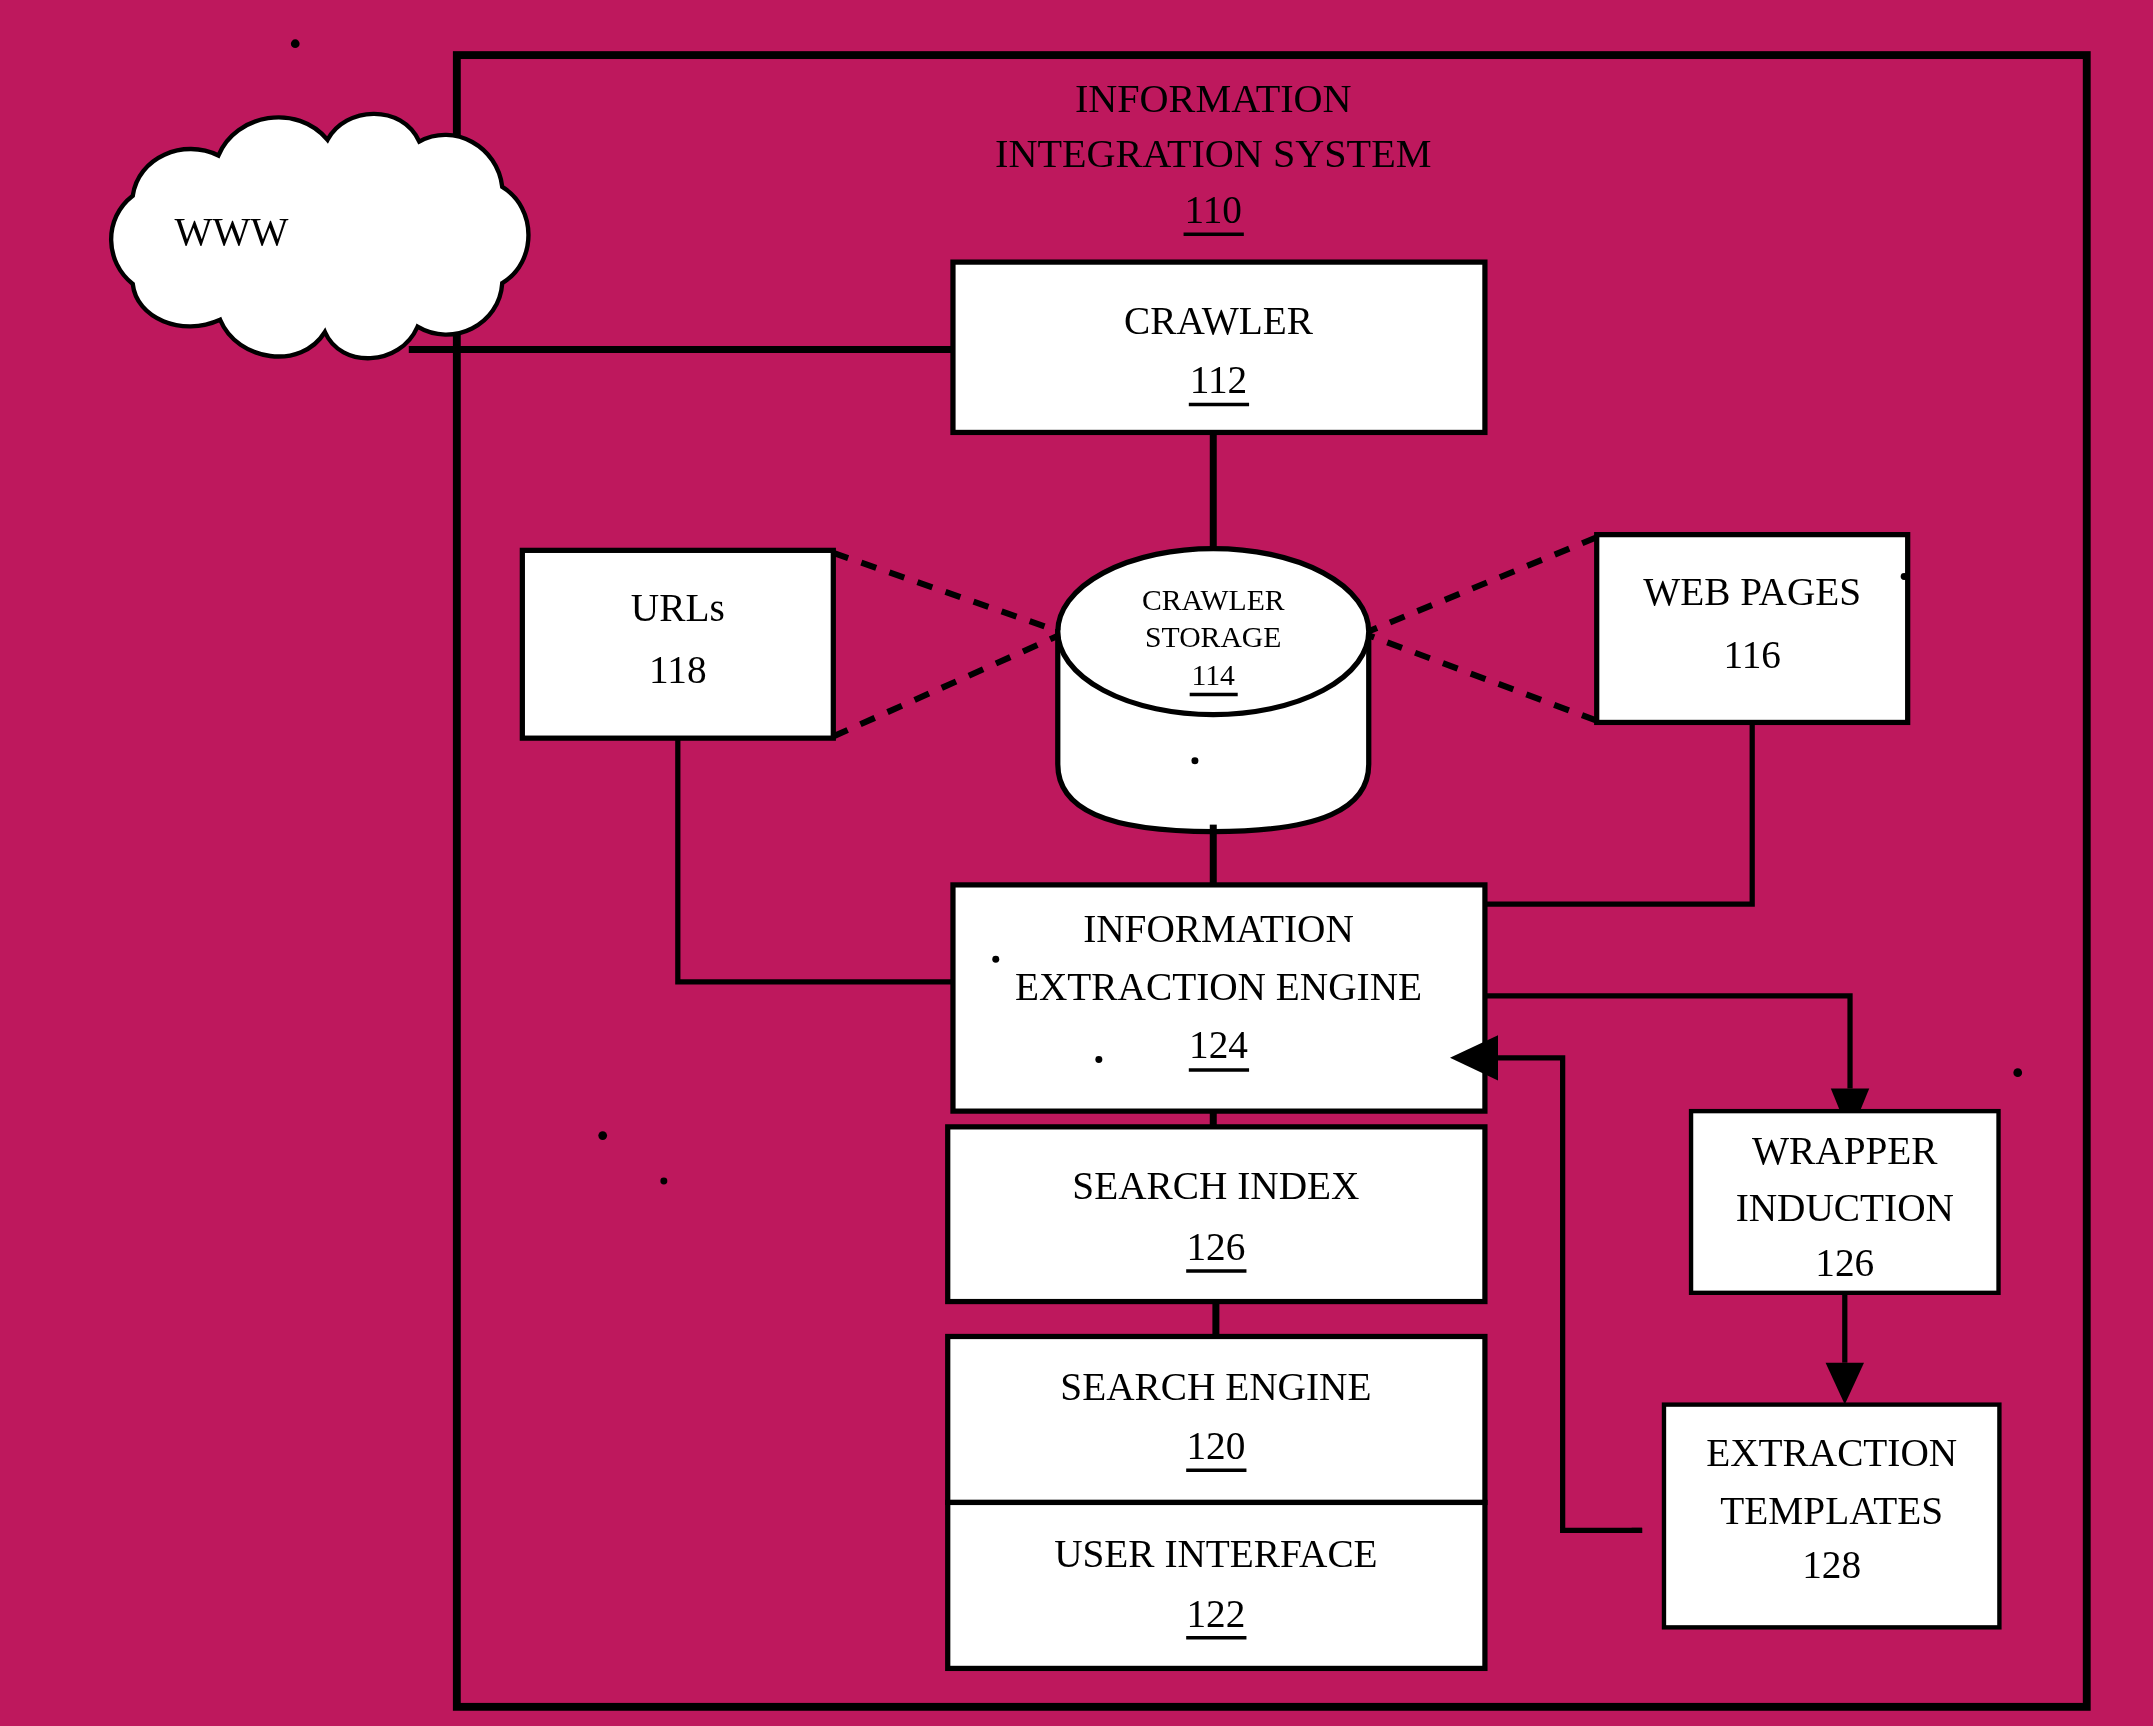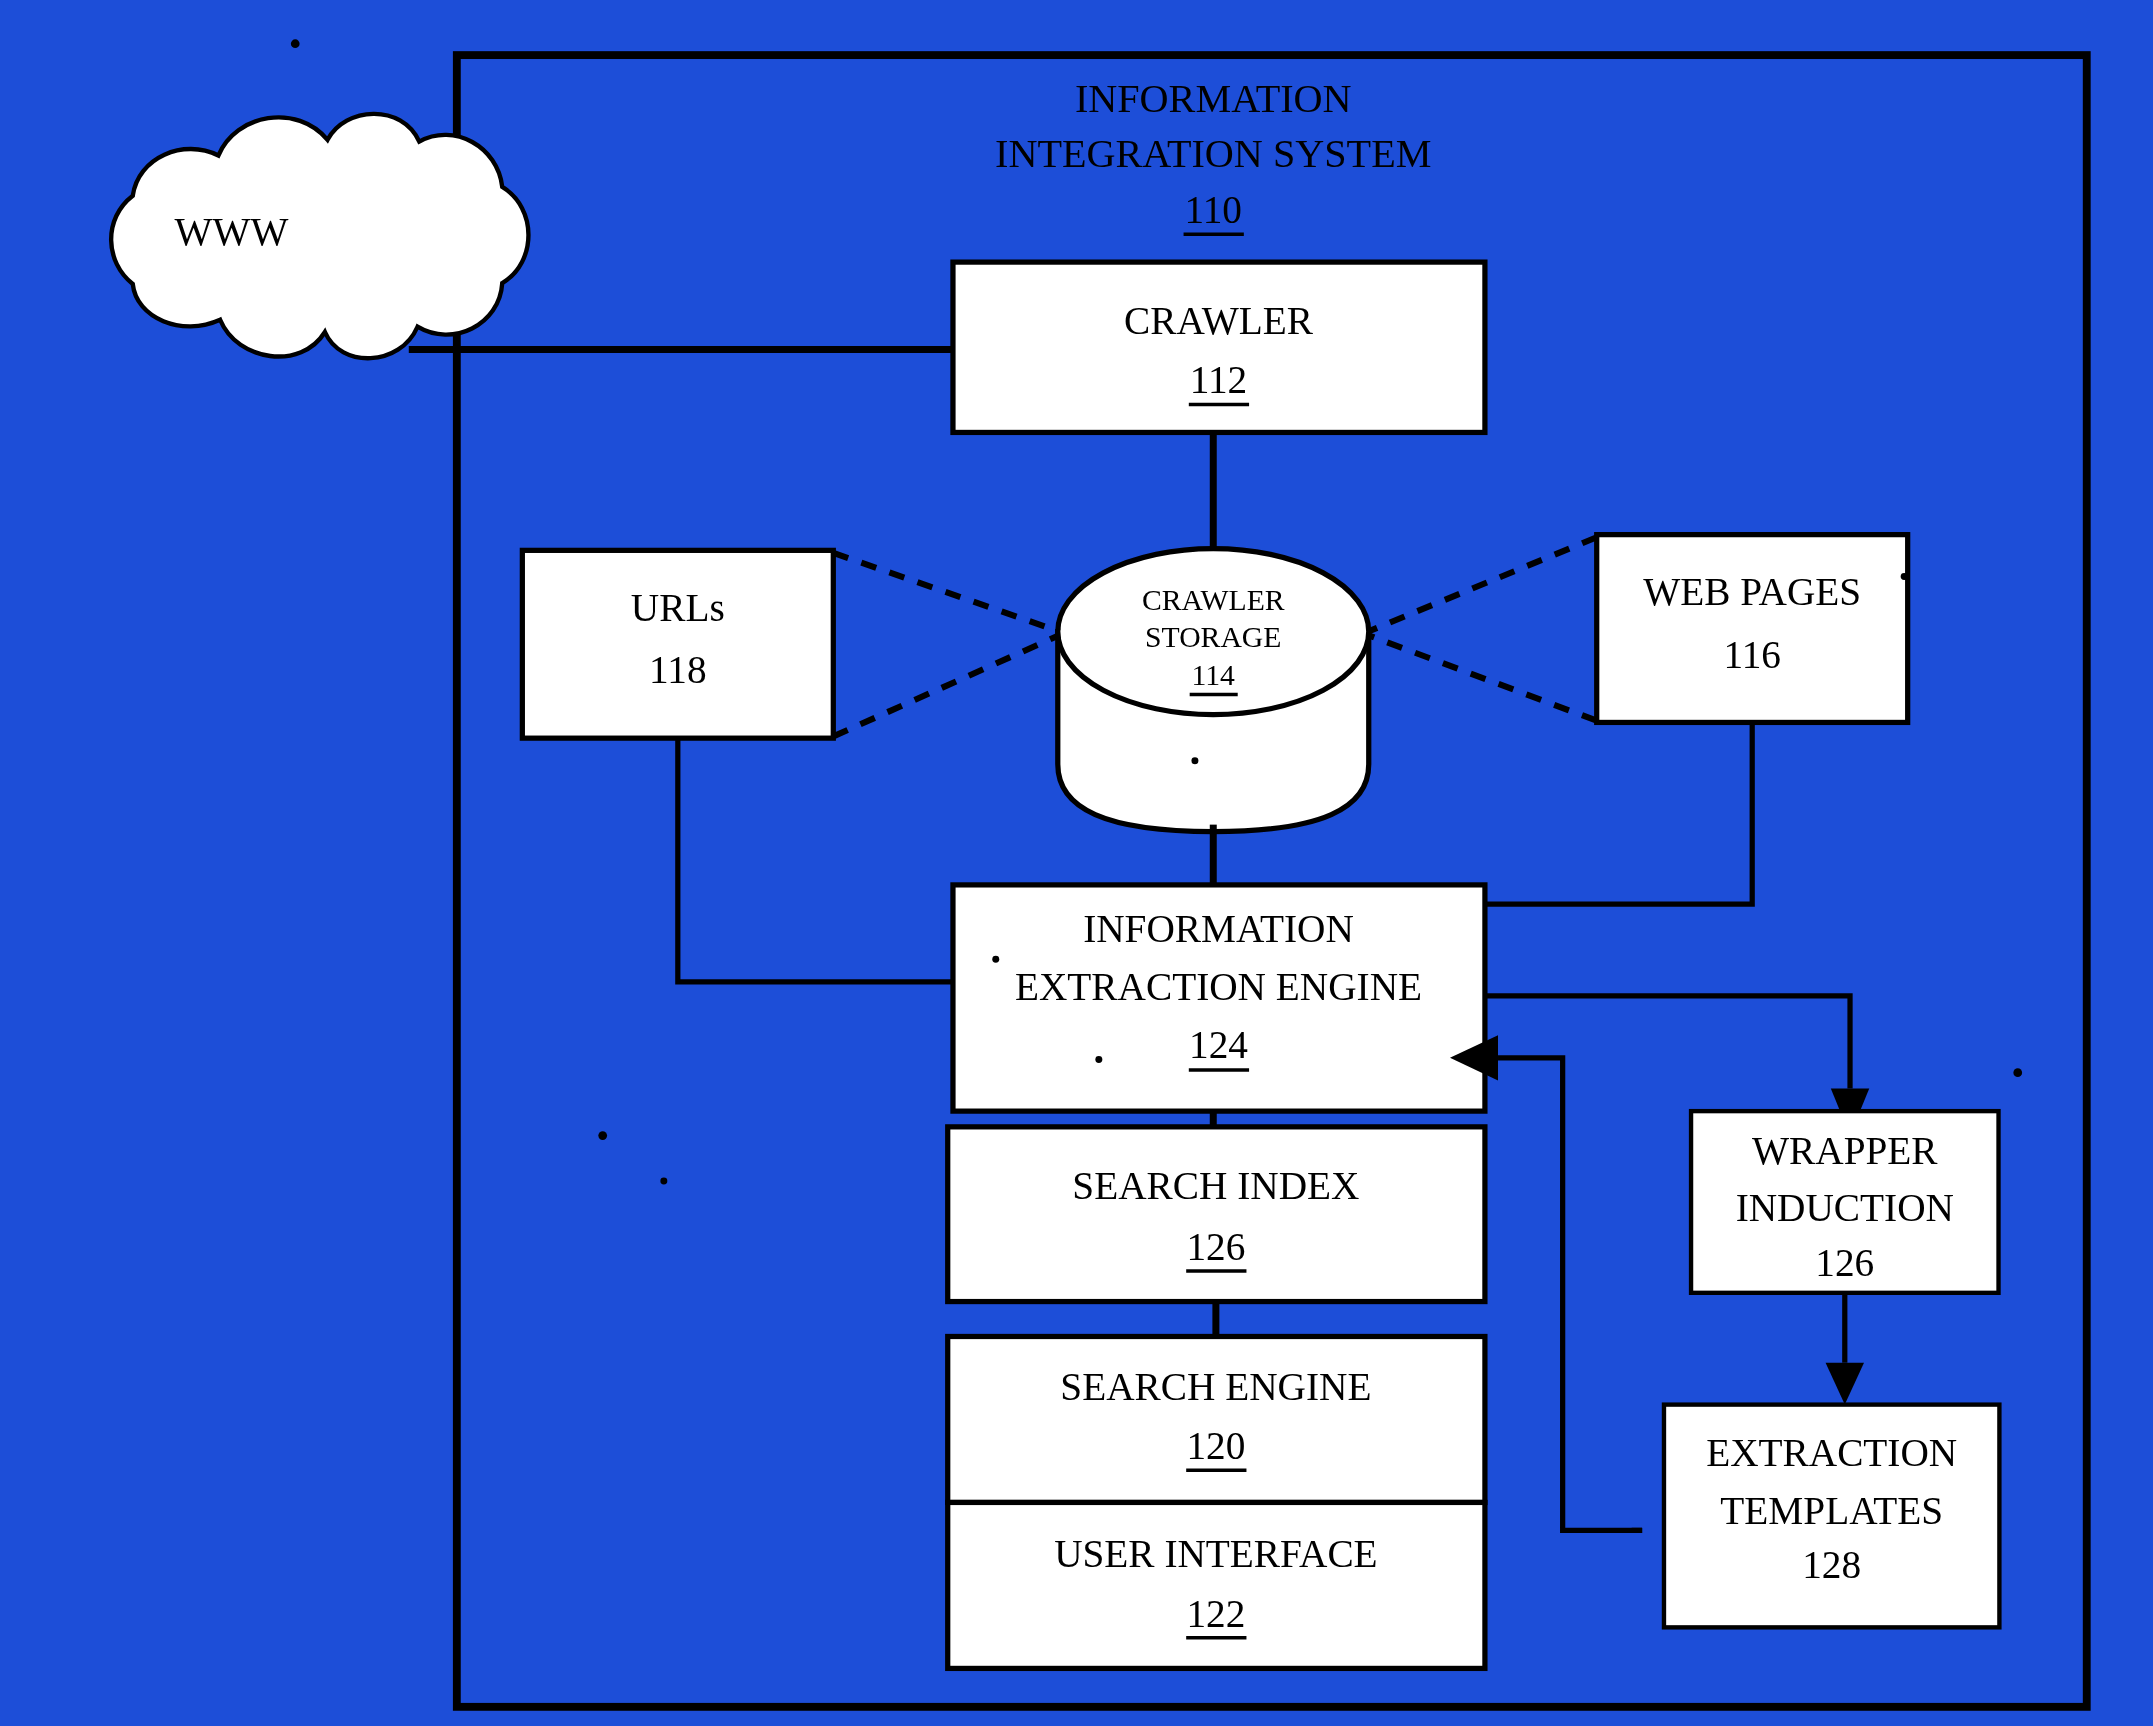--- a/index.html
+++ b/index.html
@@ -10,21 +10,21 @@
   body {
     width: 2154px;
     height: 1727px;
     font-family: "Liberation Serif", "DejaVu Serif", serif;
     overflow: hidden;
   }
   #figure-root {
     position: relative;
     width: 2154px;
     height: 1727px;
-    background: #1d4ed8;
+    background: #be185d;
   }
   svg#diagram {
     display: block;
     width: 2154px;
     height: 1727px;
   }
   .node-shape {
     fill: #ffffff;
     stroke: #000000;
     stroke-width: 6;

